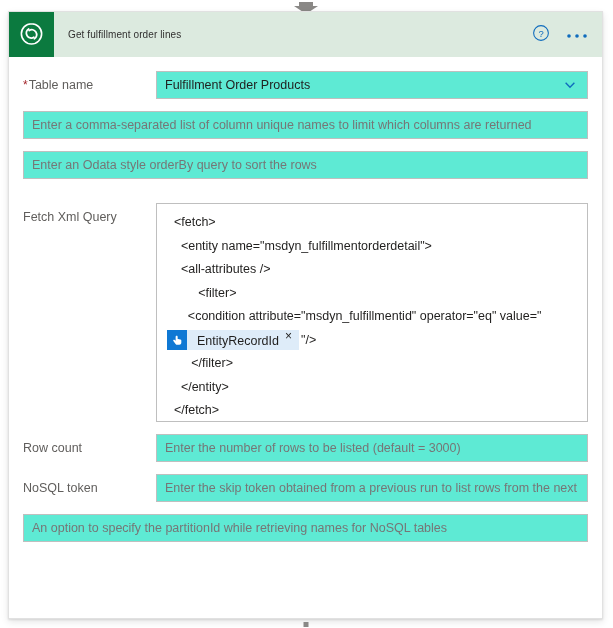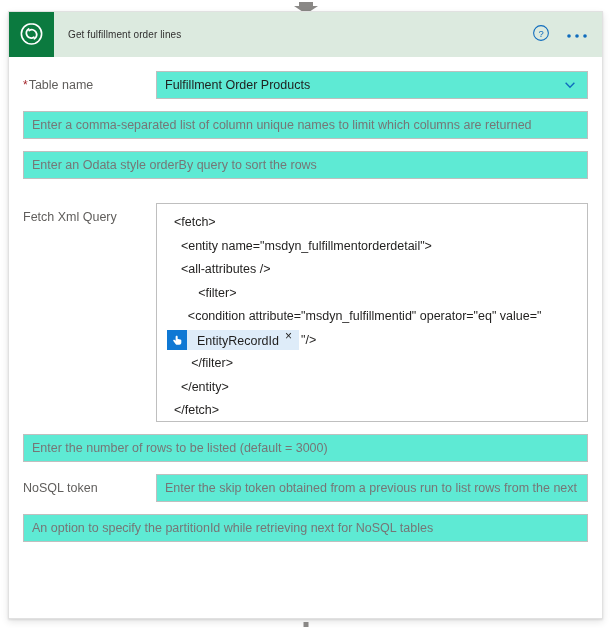--- a/index.html
+++ b/index.html
@@ -309,40 +309,41 @@
           </div>
 
           <div class="code-line">       &lt;/filter&gt;</div>
           <div class="code-line">    &lt;/entity&gt;</div>
           <div class="code-line">  &lt;/fetch&gt;</div>
         </div>
       </div>
     </div>
 
     <div class="form-row">
+      <div class="field-label">Row count</div>
       <div class="field-control">
         <div class="textbox">
           <span class="ph">Enter the number of rows to be listed (default = 3000)</span>
         </div>
       </div>
     </div>
 
     <div class="form-row">
       <div class="field-label">NoSQL token</div>
       <div class="field-control">
         <div class="textbox">
           <span class="ph">Enter the skip token obtained from a previous run to list rows from the next page</span>
         </div>
       </div>
     </div>
 
     <div class="form-row">
       <div class="field-control">
         <div class="textbox">
-          <span class="ph">An option to specify the partitionId while retrieving next for NoSQL tables</span>
+          <span class="ph">An option to specify the partitionId while retrieving names for NoSQL tables</span>
         </div>
       </div>
     </div>
 
   </div>
 </div>
 
 <div class="connector-bottom">
   <svg width="613" height="12" viewBox="0 0 613 12">
     <g>

